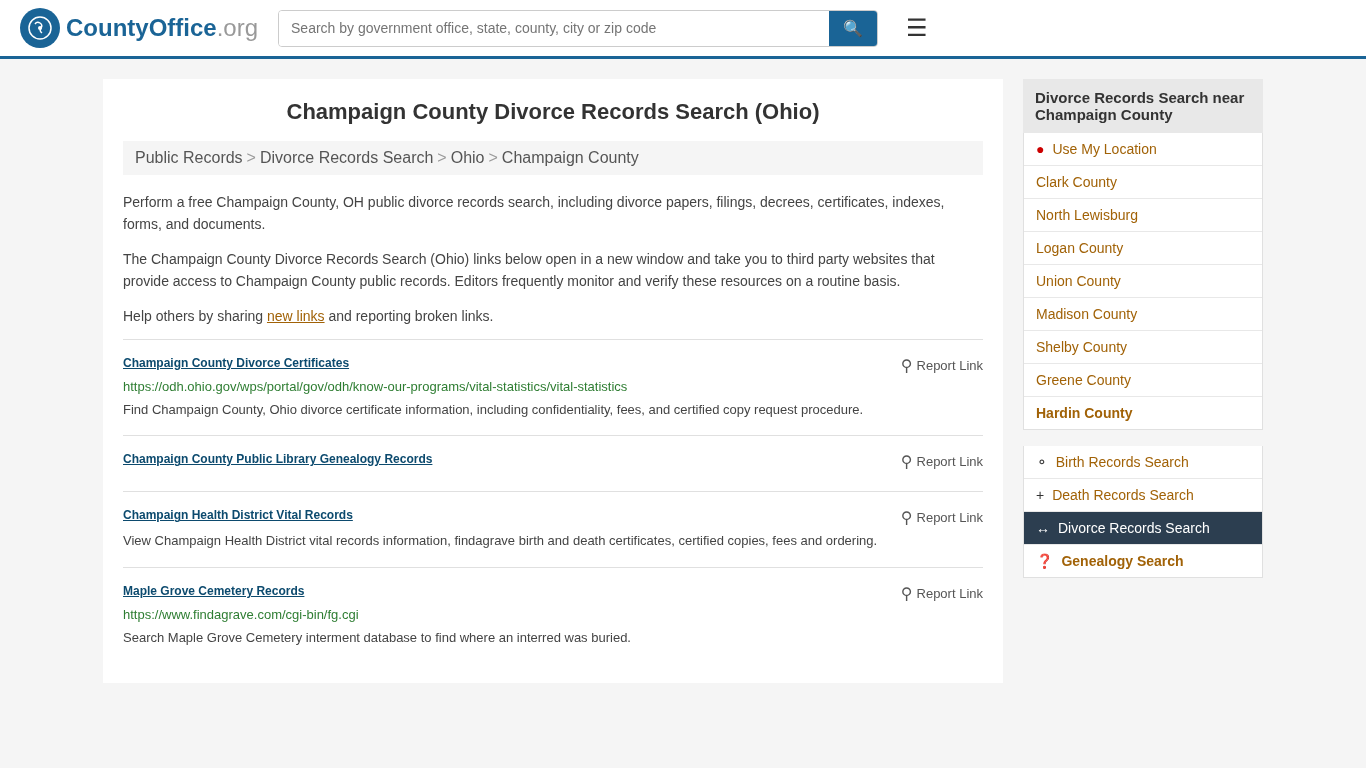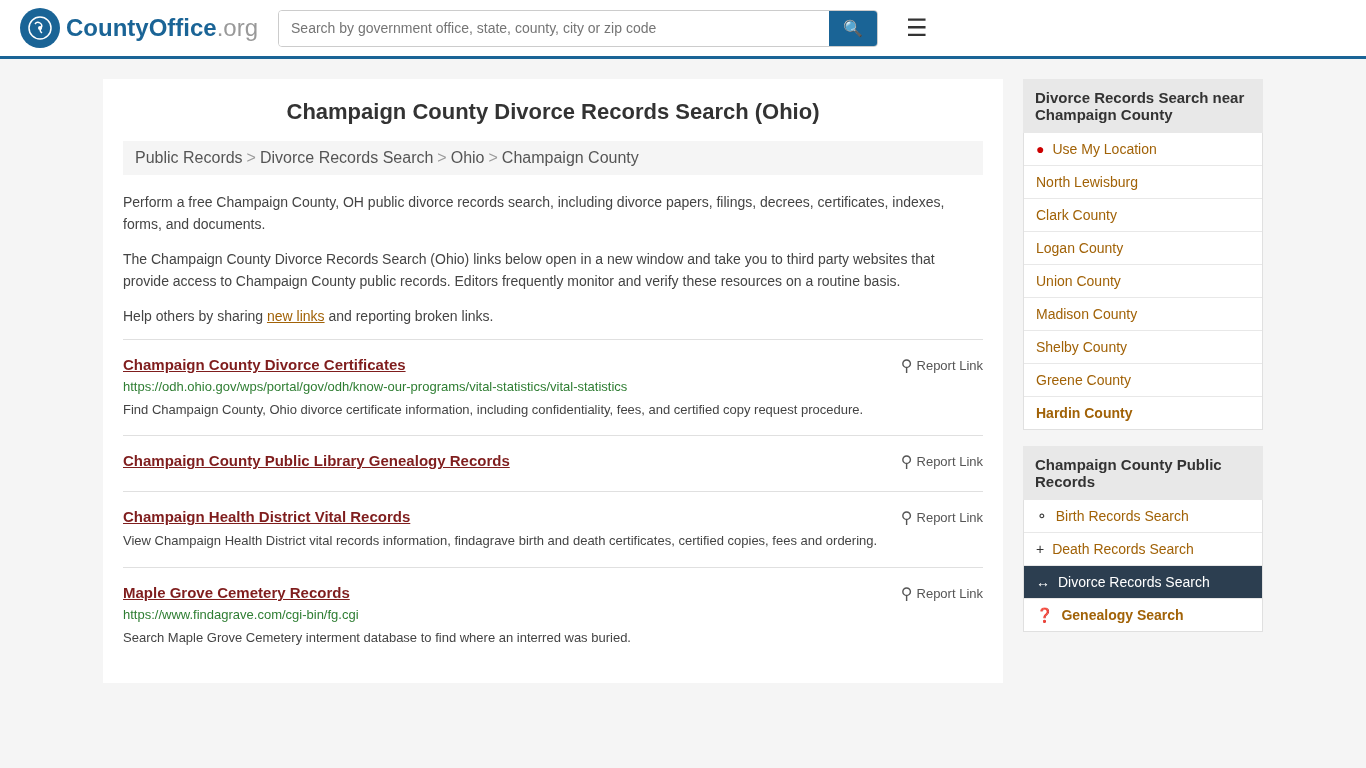--- a/index.html
+++ b/index.html
@@ -123,23 +123,23 @@
       border-top: 1px solid #e0e0e0;
       padding: 16px 0;
     }
     .result-header {
       display: flex;
       justify-content: space-between;
       align-items: flex-start;
       margin-bottom: 4px;
     }
     .result-title {
-      font-size: 15px;
+      font-size: 12px;
       font-weight: bold;
-      color: #7f1d1d;
+      color: #0c4a6e;
       text-decoration: underline;
       cursor: pointer;
     }
     .report-link {
       display: flex;
       align-items: center;
       gap: 4px;
       font-size: 13px;
       color: #555;
       cursor: pointer;
@@ -296,26 +296,26 @@
 
     <div class="sidebar-section">
       <div class="sidebar-header">Divorce Records Search near Champaign County</div>
       <div class="sidebar-list">
 
         <div class="sidebar-item">
           <span style="color:#c00;">●</span>
           <a href="#">Use My Location</a>
         </div>
         <div class="sidebar-item">
+          <a href="#">Clark County</a>
+        </div>
+        <div class="sidebar-item">
           <a href="#">North Lewisburg</a>
         </div>
         <div class="sidebar-item">
-          <a href="#">Clark County</a>
-        </div>
-        <div class="sidebar-item">
           <a href="#">Logan County</a>
         </div>
         <div class="sidebar-item">
           <a href="#">Union County</a>
         </div>
         <div class="sidebar-item">
           <a href="#">Madison County</a>
         </div>
         <div class="sidebar-item">
           <a href="#">Shelby County</a>
@@ -324,21 +324,20 @@
           <a href="#">Greene County</a>
         </div>
         <div class="sidebar-item">
           <a href="#">Hardin County</a>
         </div>
 
       </div>
     </div>
 
     <div class="sidebar-section">
-      <div class="sidebar-header">Champaign County Public Records</div>
       <div class="sidebar-list">
 
         <div class="sidebar-item">
           <span style="font-size:14px;">⚬</span>
           <a href="#">Birth Records Search</a>
         </div>
         <div class="sidebar-item">
           <span style="font-size:14px;">+</span>
           <a href="#">Death Records Search</a>
         </div>

